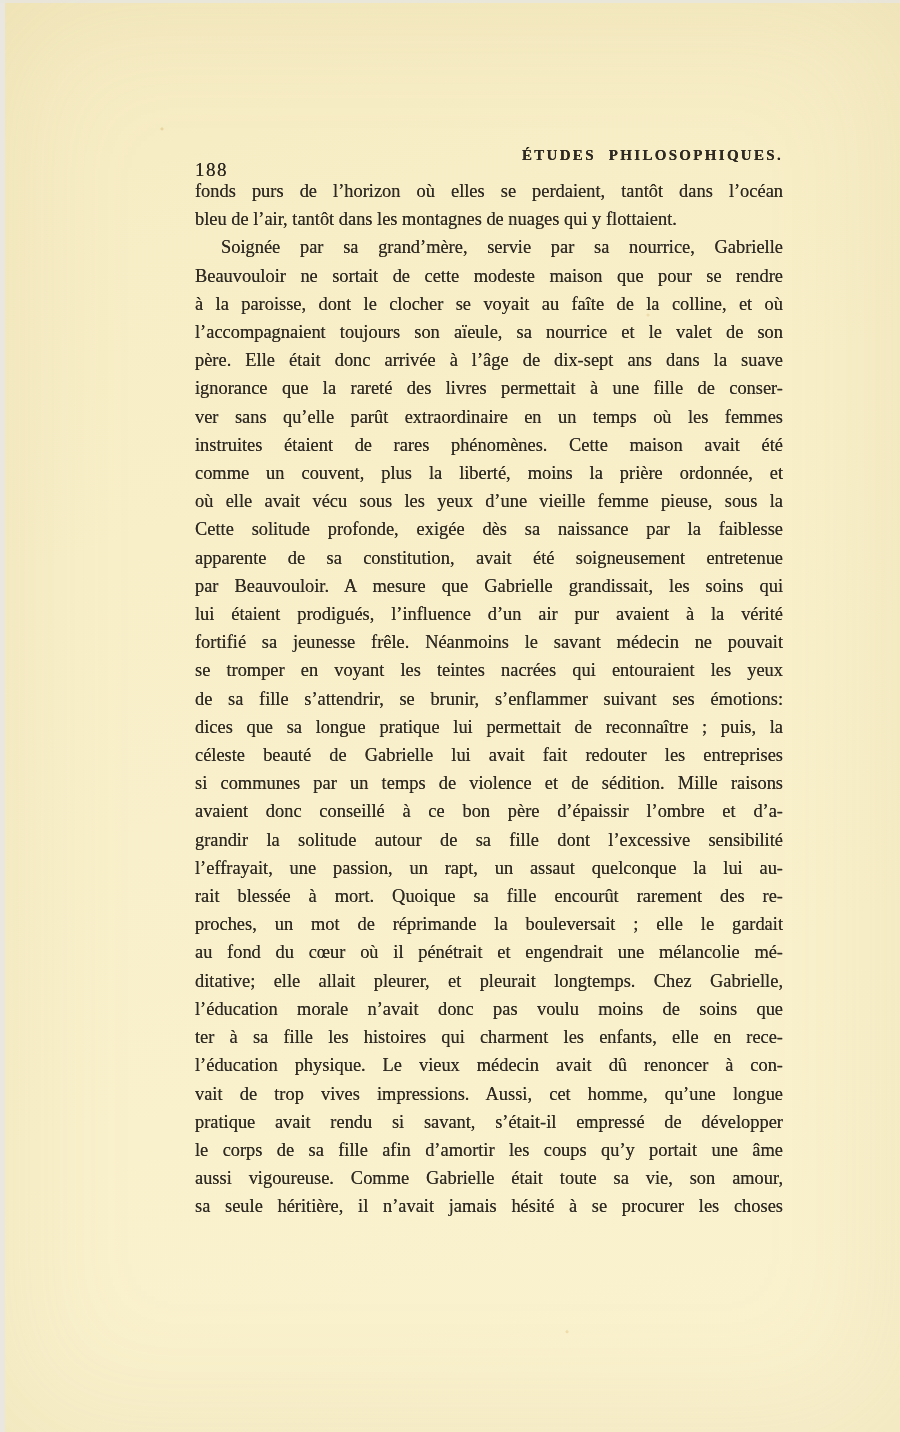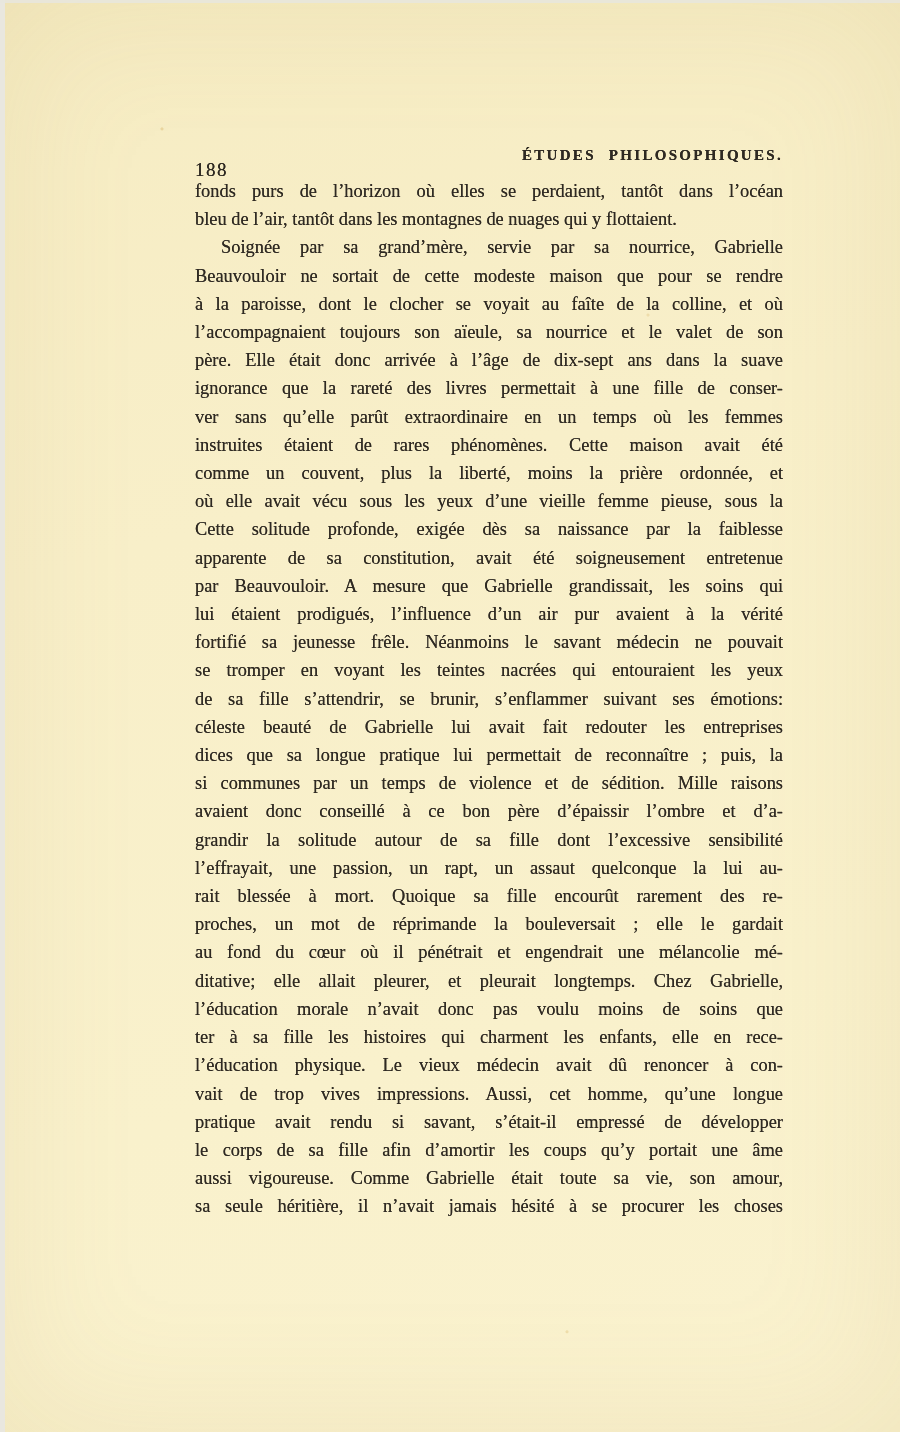--- a/index.html
+++ b/index.html
@@ -116,22 +116,22 @@
       <div class="line">instruites étaient de rares phénomènes. Cette maison avait été</div>
       <div class="line">comme un couvent, plus la liberté, moins la prière ordonnée, et</div>
       <div class="line">où elle avait vécu sous les yeux d’une vieille femme pieuse, sous la</div>
       <div class="line">Cette solitude profonde, exigée dès sa naissance par la faiblesse</div>
       <div class="line">apparente de sa constitution, avait été soigneusement entretenue</div>
       <div class="line">par Beauvouloir. A mesure que Gabrielle grandissait, les soins qui</div>
       <div class="line">lui étaient prodigués, l’influence d’un air pur avaient à la vérité</div>
       <div class="line">fortifié sa jeunesse frêle. Néanmoins le savant médecin ne pouvait</div>
       <div class="line">se tromper en voyant les teintes nacrées qui entouraient les yeux</div>
       <div class="line">de sa fille s’attendrir, se brunir, s’enflammer suivant ses émotions:</div>
+      <div class="line">dices que sa longue pratique lui permettait de reconnaître ; puis, la</div>
       <div class="line">céleste beauté de Gabrielle lui avait fait redouter les entreprises</div>
-      <div class="line">dices que sa longue pratique lui permettait de reconnaître ; puis, la</div>
       <div class="line">si communes par un temps de violence et de sédition. Mille raisons</div>
       <div class="line">avaient donc conseillé à ce bon père d’épaissir l’ombre et d’a-</div>
       <div class="line">grandir la solitude autour de sa fille dont l’excessive sensibilité</div>
       <div class="line">l’effrayait, une passion, un rapt, un assaut quelconque la lui au-</div>
       <div class="line">rait blessée à mort. Quoique sa fille encourût rarement des re-</div>
       <div class="line">proches, un mot de réprimande la bouleversait ; elle le gardait</div>
       <div class="line">au fond du cœur où il pénétrait et engendrait une mélancolie mé-</div>
       <div class="line">ditative; elle allait pleurer, et pleurait longtemps. Chez Gabrielle,</div>
       <div class="line">l’éducation morale n’avait donc pas voulu moins de soins que</div>
       <div class="line">ter à sa fille les histoires qui charment les enfants, elle en rece-</div>

